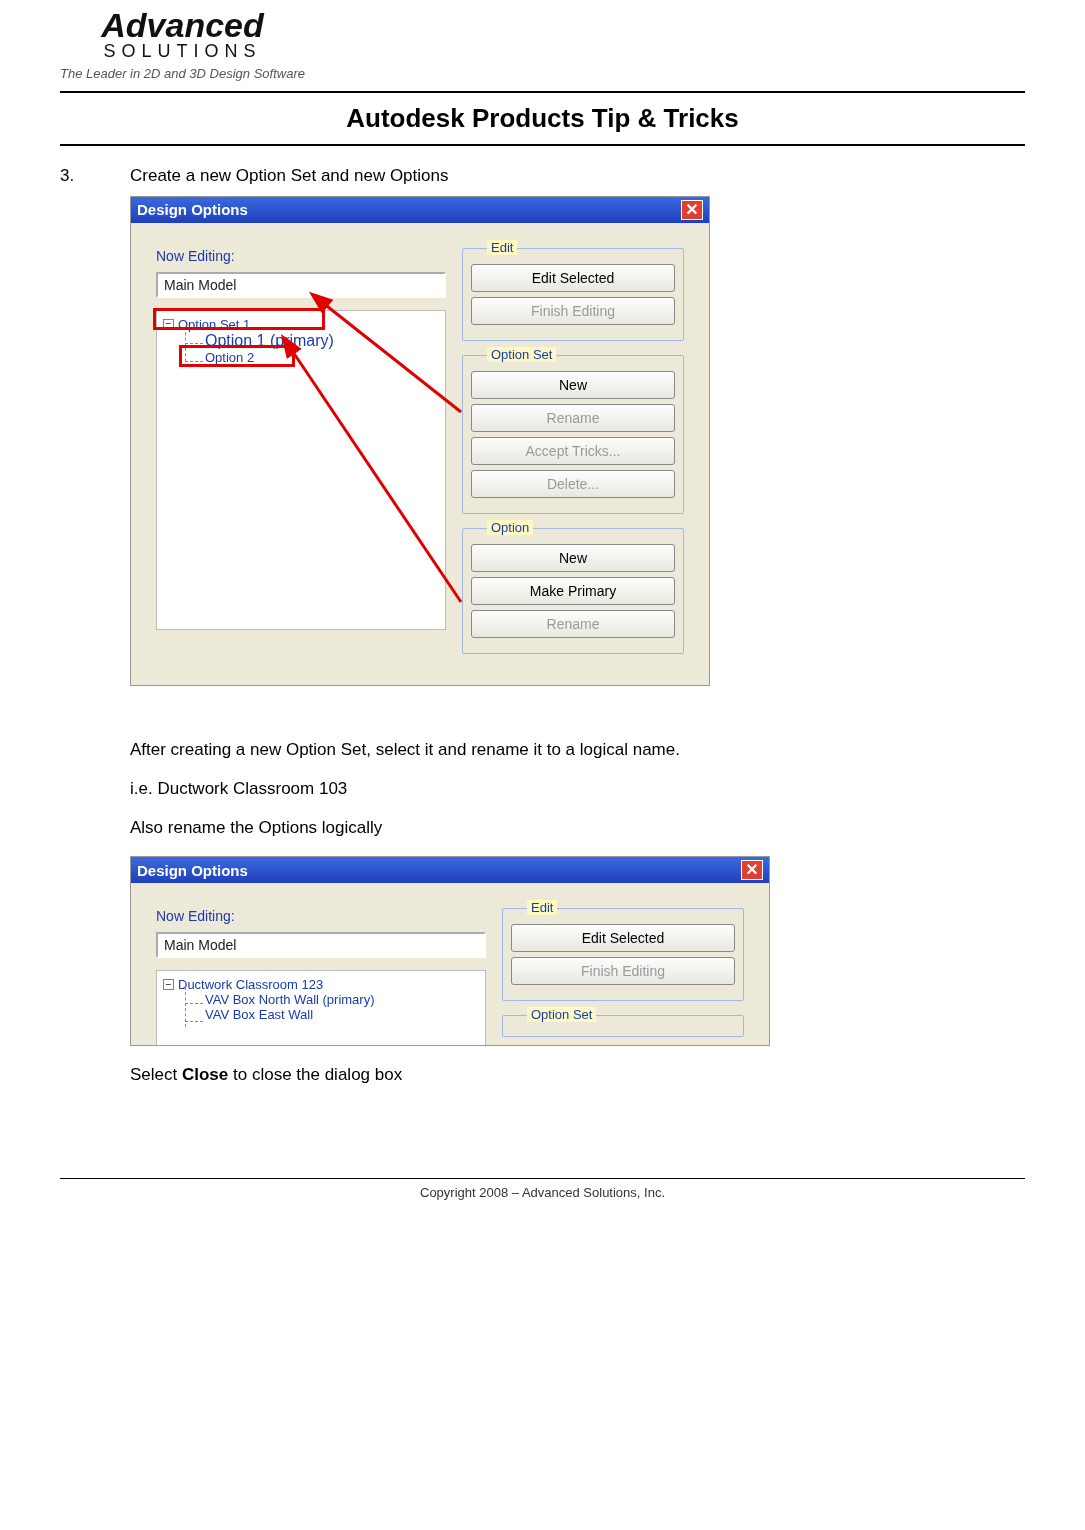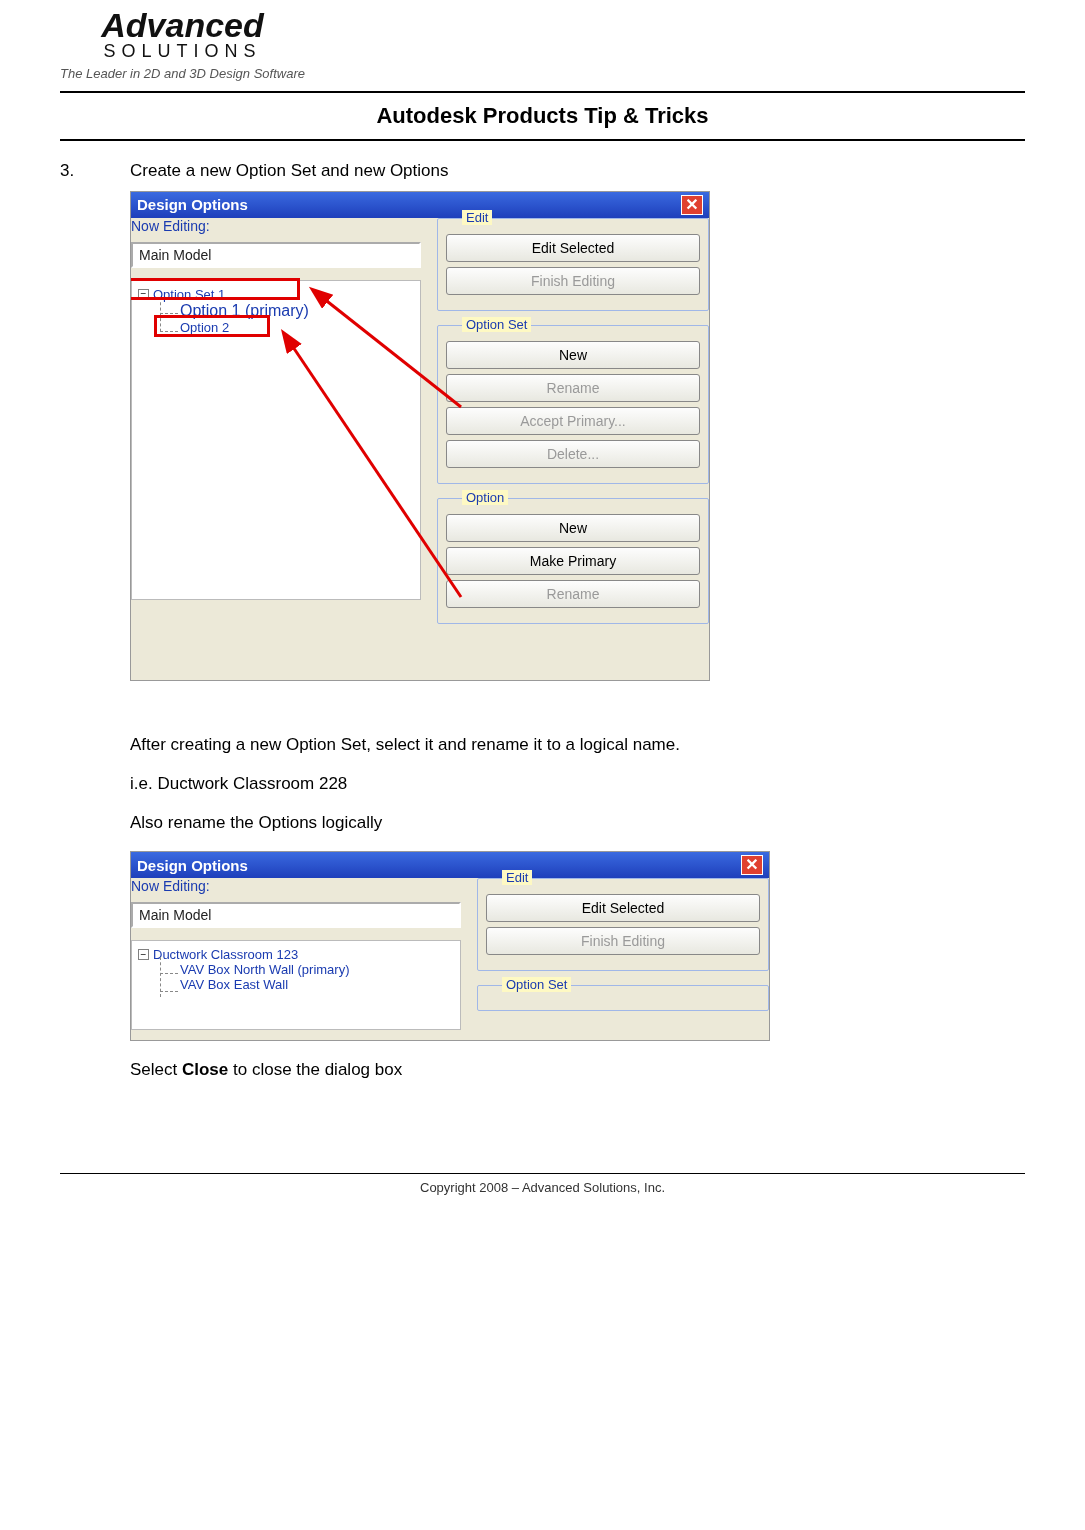--- a/index.html
+++ b/index.html
@@ -20,40 +20,40 @@
   .hdr-center .phone { font-size: 16px; }
   .logo-left { display: flex; flex-direction: column; align-items: center; font-family: Arial, sans-serif; }
   .logo-left .big { font-size: 34px; font-weight: 900; font-style: italic; color: #111; line-height: 0.9; }
   .logo-left .sol { font-size: 18px; letter-spacing: 6px; color: #111; font-weight: 400; }
   .logo-left .tag { font-size: 13px; font-style: italic; color: #555; margin-top: 4px; }
   .logo-right { text-align: left; }
   .logo-right .adsk { font-size: 26px; font-weight: 700; color: #333; }
   .logo-right .reg { font-size: 12px; vertical-align: super; }
   .logo-right .atc { font-size: 16px; color: #777; }
   hr.rule { border: none; border-top: 2px solid #000; margin: 10px 0; }
-  .page-title { text-align: center; font-size: 22px; font-weight: bold; margin: 8px 0; }
+  .page-title { text-align: center; font-size: 26px; font-weight: bold; margin: 8px 0; }
   
   .step-row { display: flex; margin: 20px 0 10px 0; }
   .step-num { width: 70px; font-size: 17px; }
   .step-body { flex: 1; font-size: 17px; }
   .body-text { margin: 15px 0 15px 70px; font-size: 17px; line-height: 1.6; }
   .body-text p { margin: 12px 0; }
   
   .dlg-wrap { margin-left: 70px; margin-top: 10px; border: 1px solid #999; width: 580px; background: #ece9d8; position: relative; }
   .dlg-titlebar {
     display: flex; align-items: center; justify-content: space-between;
     background: linear-gradient(to bottom, #3a6ae0, #1e3fbb);
     color: #fff; font-weight: bold; font-size: 15px; padding: 3px 6px;
   }
   .dlg-close {
     width: 22px; height: 20px; background: #e04030;
     border: 1px solid #fff; display: flex; align-items: center; justify-content: center;
     color: #fff; font-weight: bold; font-size: 16px; line-height: 1;
   }
-  .dlg-body { display: flex; padding: 0; gap: 16px; background: #ece9d8; }
+  .dlg-body { display: flex; padding: 25px; gap: 16px; background: #ece9d8; }
   .dlg-col { display: flex; flex-direction: column; }
   .dlg-left { flex: 0 0 290px; }
   .dlg-right { flex: 1; }
   .lbl { color: #1a3bb0; font-size: 14px; margin-bottom: 8px; }
   .mainmodel {
     border: 2px inset #fff; background: #fff; padding: 3px 6px; font-size: 14px;
     color: #222; margin-bottom: 12px;
   }
   .tree {
     border: 1px solid #bbb; background: #fff; min-height: 320px; font-size: 13px;
@@ -135,21 +135,21 @@
     <div class="dlg-col dlg-right">
       <div class="fieldset">
         <span class="legend">Edit</span>
         <div class="winbtn active">Edit Selected</div>
         <div class="winbtn disabled">Finish Editing</div>
       </div>
       <div class="fieldset">
         <span class="legend">Option Set</span>
         <div class="winbtn active">New</div>
         <div class="winbtn disabled">Rename</div>
-        <div class="winbtn disabled">Accept Primary...</div>
+        <div class="winbtn disabled">Accept Tricks...</div>
         <div class="winbtn disabled">Delete...</div>
       </div>
       <div class="fieldset">
         <span class="legend">Option</span>
         <div class="winbtn active">New</div>
         <div class="winbtn active">Make Primary</div>
         <div class="winbtn disabled">Rename</div>
       </div>
     </div>
   </div>
@@ -160,21 +160,21 @@
         <path d="M0,0 L0,6 L8,3 z" fill="#e00000"></path>
       </marker>
     </defs>
     <line x1="330" y1="215" x2="192" y2="106" stroke="#e00000" stroke-width="3" marker-end="url(#ah)"></line>
     <line x1="330" y1="405" x2="160" y2="152" stroke="#e00000" stroke-width="3" marker-end="url(#ah)"></line>
   </svg>
 </div>
 
 <div class="body-text" style="margin-top:50px;">
   <p>After creating a new Option Set, select it and rename it to a logical name.</p>
-  <p>i.e. Ductwork Classroom 228</p>
+  <p>i.e. Ductwork Classroom 103</p>
   <p>Also rename the Options logically</p>
 </div>
 
 <div class="dlg-wrap" style="width:640px; height:190px; overflow:hidden;">
   <div class="dlg-titlebar">
     <span>Design Options</span>
     <span class="dlg-close">✕</span>
   </div>
   <div class="dlg-body" style="height:160px;">
     <div class="dlg-col" style="flex:0 0 330px;">

